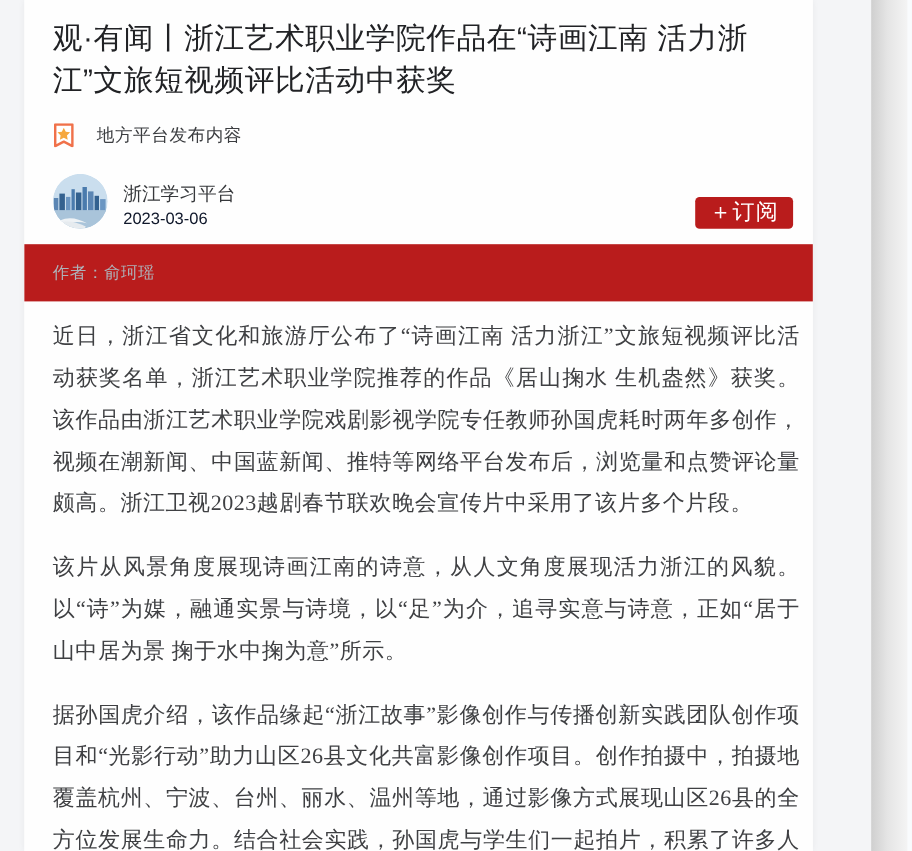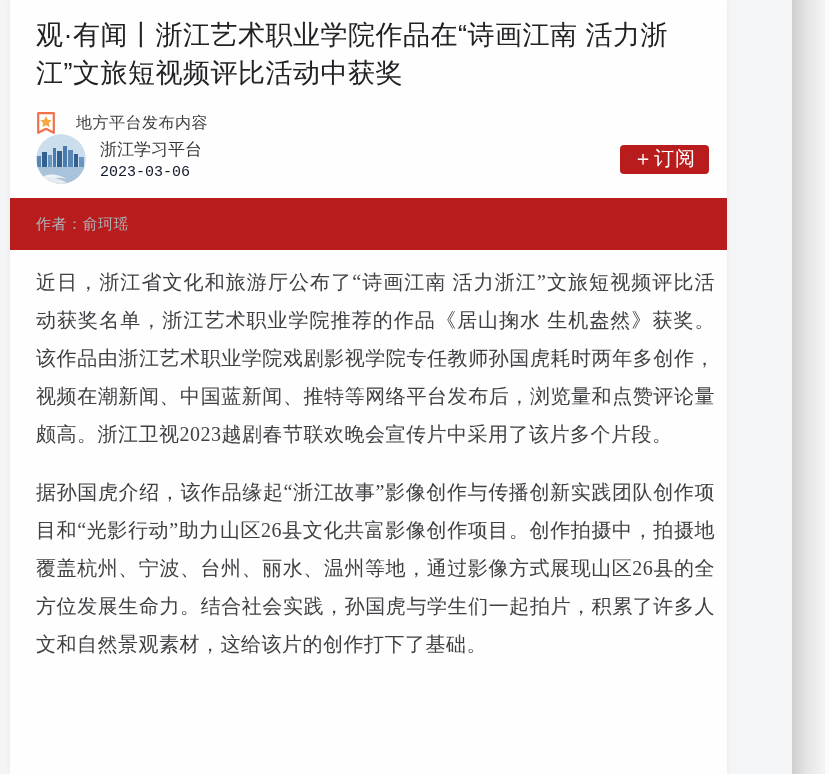--- a/index.html
+++ b/index.html
@@ -3,33 +3,33 @@
 <meta charset="utf-8">
 <style>
   html,body{margin:0;padding:0;}
   body{
     width:829px;height:774px;overflow:hidden;
     background:#f4f5f7;
     font-family:"Liberation Sans","DejaVu Sans",sans-serif;
     position:relative;
   }
   .card{
-    position:absolute;left:10px;top:0;width:717px;height:774px;
+    position:absolute;left:22px;top:0;width:717px;height:774px;
     background:#fefefe;overflow:hidden;
     box-shadow:0 0 6px rgba(0,0,0,0.05);
   }
   .card-pad{padding:16px 14px 0 26px;}
   .title{
     margin:0;font-size:27px;line-height:38px;font-weight:500;
     color:#212225;letter-spacing:.5px;
   }
   .badge-row{margin-top:20px;display:flex;align-items:center;gap:20px;}
   .badge-icon{display:inline-flex;width:20px;height:22px;}
   .badge-label{font-size:16px;color:#3b3d40;letter-spacing:.5px;}
-  .publisher-row{display:flex;align-items:center;font-family:Liberation Mono, monospace;}
+  .publisher-row{margin-top:24px;display:flex;align-items:flex-end;}
   .avatar{width:50px;height:50px;border-radius:50%;overflow:hidden;display:inline-flex;cursor:pointer;}
   .pub-meta{margin-left:14px;display:flex;flex-direction:column;gap:3px;}
   .pub-name{font-size:17px;color:#36383b;cursor:pointer;}
   .pub-date{font-size:15px;color:#0f172a;}
   .subscribe-btn{
     margin-left:auto;margin-right:4px;
     height:29px;padding:0 13px;border:none;border-radius:4px;
     background:#b91c1c;color:#ffffff;font-size:20px;line-height:29px;
     font-family:inherit;cursor:pointer;letter-spacing:1px;
   }
@@ -104,19 +104,20 @@
         <button class="subscribe-btn">＋订阅</button>
       </div>
     </div>
 
     <div class="author-band">
       <span class="author-label">作者：俞珂瑶</span>
     </div>
 
     <div class="article-body">
       <p>近日，浙江省文化和旅游厅公布了“诗画江南 活力浙江”文旅短视频评比活动获奖名单，浙江艺术职业学院推荐的作品《居山掬水 生机盎然》获奖。该作品由浙江艺术职业学院戏剧影视学院专任教师孙国虎耗时两年多创作，视频在潮新闻、中国蓝新闻、推特等网络平台发布后，浏览量和点赞评论量颇高。浙江卫视2023越剧春节联欢晚会宣传片中采用了该片多个片段。</p>
+      <p>该片从风景角度展现诗画江南的诗意，从人文角度展现活力浙江的风貌。以“诗”为媒，融通实景与诗境，以“足”为介，追寻实意与诗意，正如“居于山中居为景 掬于水中掬为意”所示。</p>
       <p>据孙国虎介绍，该作品缘起“浙江故事”影像创作与传播创新实践团队创作项目和“光影行动”助力山区26县文化共富影像创作项目。创作拍摄中，拍摄地覆盖杭州、宁波、台州、丽水、温州等地，通过影像方式展现山区26县的全方位发展生命力。结合社会实践，孙国虎与学生们一起拍片，积累了许多人文和自然景观素材，这给该片的创作打下了基础。</p>
     </div>
   </div>
 
   <div class="right-shadow"></div>
   <div class="right-gutter"></div>
 </div>
 
 </body></html>

